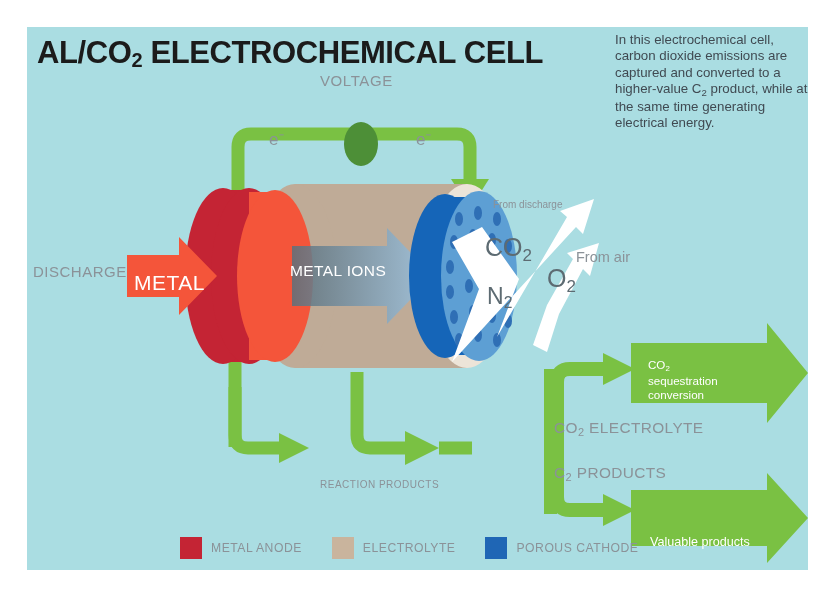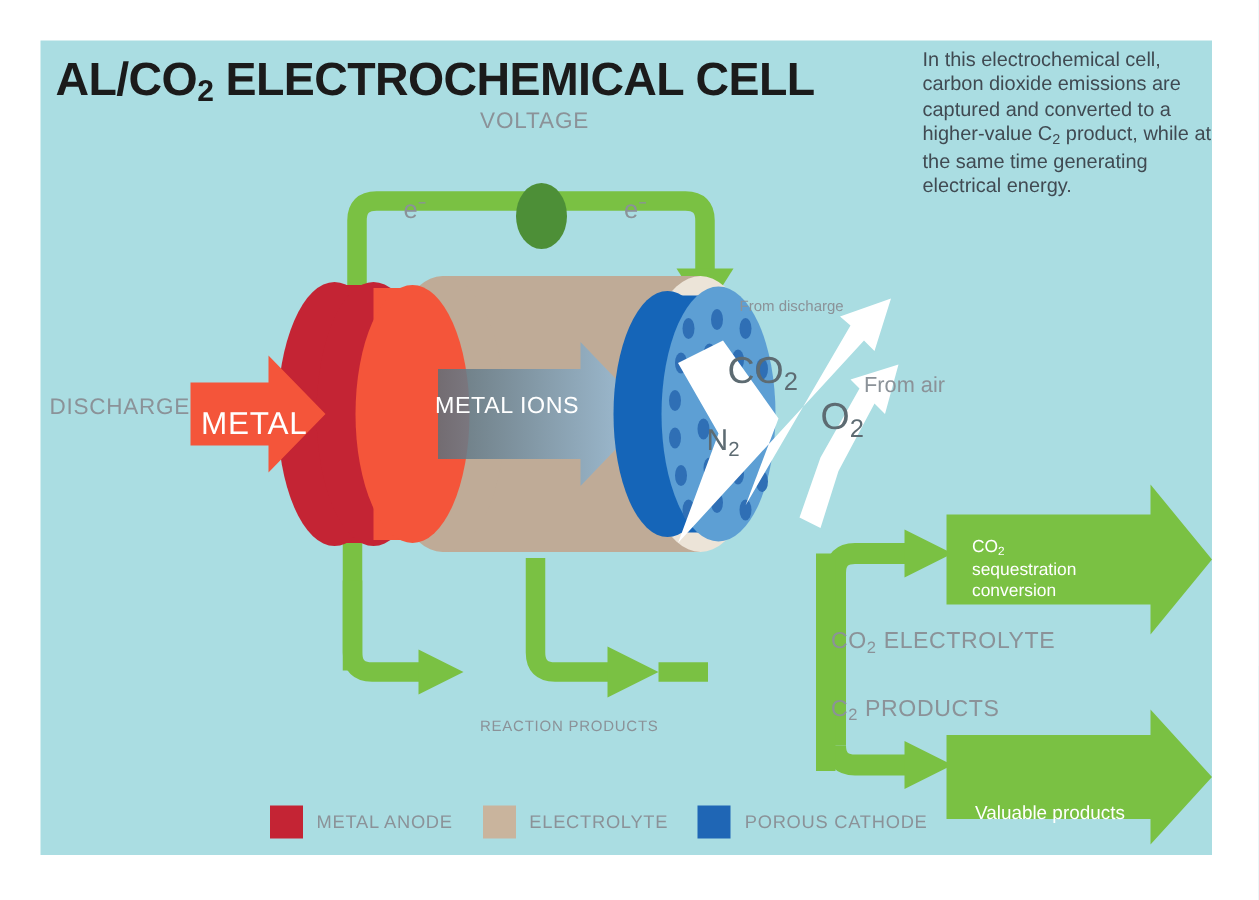--- a/index.html
+++ b/index.html
@@ -55,35 +55,35 @@
   #discharge-label{left:6px;top:236px;font-size:15px;letter-spacing:0.5px;}
   #metal-text{left:107px;top:244px;font-size:21px;letter-spacing:0.5px;z-index:4;}
 
   
   #stack{left:0;top:0;width:781px;height:543px;pointer-events:none;}
 
   #metal-ions-text{left:263px;top:235px;font-size:15.5px;letter-spacing:0.4px;z-index:5;}
 
   
   #co2-label{left:458px;top:206px;font-size:25px;}
-  #n2-label{left:444px;top:256px;font-size:20px;}
+  #n2-label{left:460px;top:256px;font-size:23px;}
   #o2-label{left:520px;top:237px;font-size:25px;}
   #from-discharge{left:466px;top:172px;font-size:10px;text-align:right;}
   #from-air{left:549px;top:222px;font-size:14.5px;}
 
   
   #reaction-label{left:293px;top:452px;font-size:10px;letter-spacing:0.5px;}
   #co2-regen-label{left:527px;top:392px;font-size:15.4px;letter-spacing:0.4px;}
   #c2-products-label{left:527px;top:437px;font-size:15.4px;letter-spacing:0.4px;}
 
   #seq-text{left:621px;top:331px;font-size:11.6px;line-height:14px;}
   #valuable-text{left:623px;top:508px;font-size:12.6px;}
 
   
-  #legend{left:153px;top:510px;display:flex;align-items:center;gap:20px;}
+  #legend{left:153px;top:510px;display:flex;align-items:center;gap:30px;}
   .legend-item{display:flex;align-items:center;gap:9px;}
   .sw{width:22px;height:22px;}
   .legend-txt{color:#8b9298;font-size:12.2px;letter-spacing:0.5px;}
 </style>
 </head>
 <body>
 
 <div id="stage">
 
   <div id="canvas">

